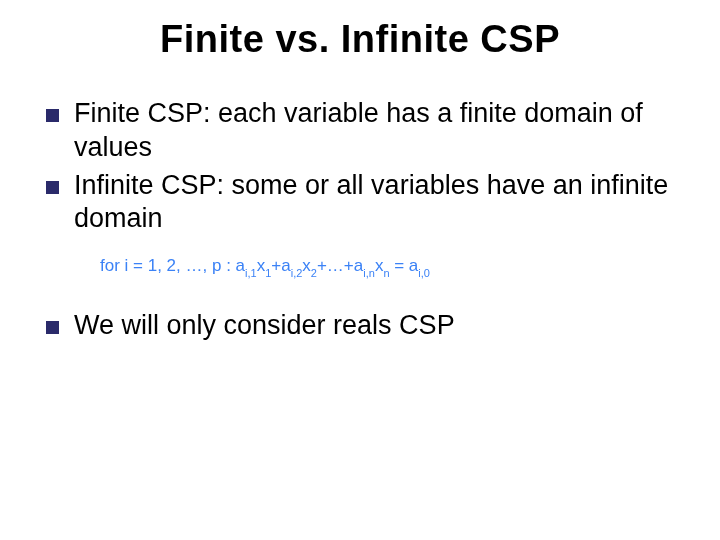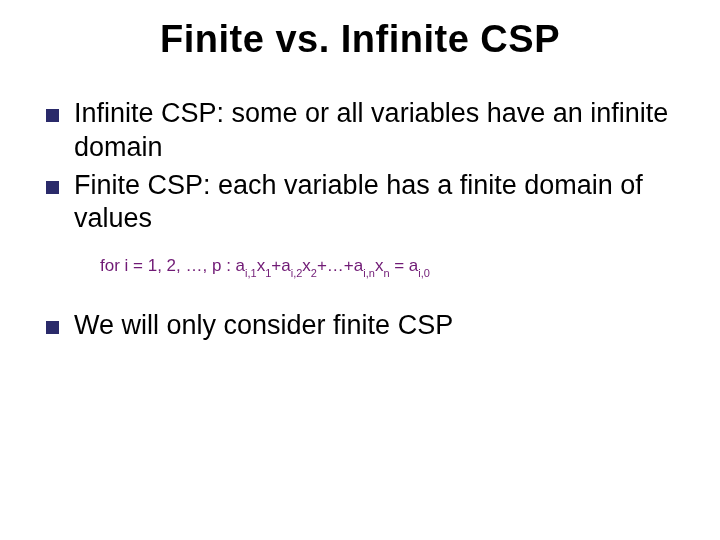--- a/index.html
+++ b/index.html
@@ -49,21 +49,21 @@
   .subtext {
     padding-left: 34px;
     font-size: 23px;
     line-height: 1.25;
     margin: 4px 0 10px 0;
   }
   .formulas {
     padding: 8px 0 14px 60px;
     font-family: "Segoe UI", Arial, sans-serif;
     font-size: 17px;
-    color: #701a75;
+    color: #3b82f6;
   }
   .formula-line {
     margin: 8px 0 18px 0;
     display: flex;
     align-items: baseline;
   }
   .seg {
     white-space: nowrap;
   }
   .sub {
@@ -77,30 +77,30 @@
   }
 </style>
 </head>
 <body>
 
 <div class="slide">
 
   <h1 class="title">Finite vs. Infinite CSP</h1>
 
   <ul class="bullets">
+    <li>Finite CSP: each variable has a finite domain of values</li>
     <li>Infinite CSP: some or all variables have an infinite domain</li>
-    <li>Finite CSP: each variable has a finite domain of values</li>
   </ul>
 
 
   <div class="formulas">
     <div class="formula-line">
       <span class="seg">
         <span>for i = 1, 2, …, p : a</span><span class="sub">i,1</span><span>x</span><span class="sub">1</span><span>+a</span><span class="sub">i,2</span><span>x</span><span class="sub">2</span><span>+…+a</span><span class="sub">i,n</span><span>x</span><span class="sub">n</span><span> = a</span><span class="sub">i,0</span>
       </span>
     </div>
   </div>
 
   <ul class="bullets">
-    <li>We will only consider finite CSP</li>
+    <li>We will only consider reals CSP</li>
   </ul>
 
 </div>
 
 </body></html>

